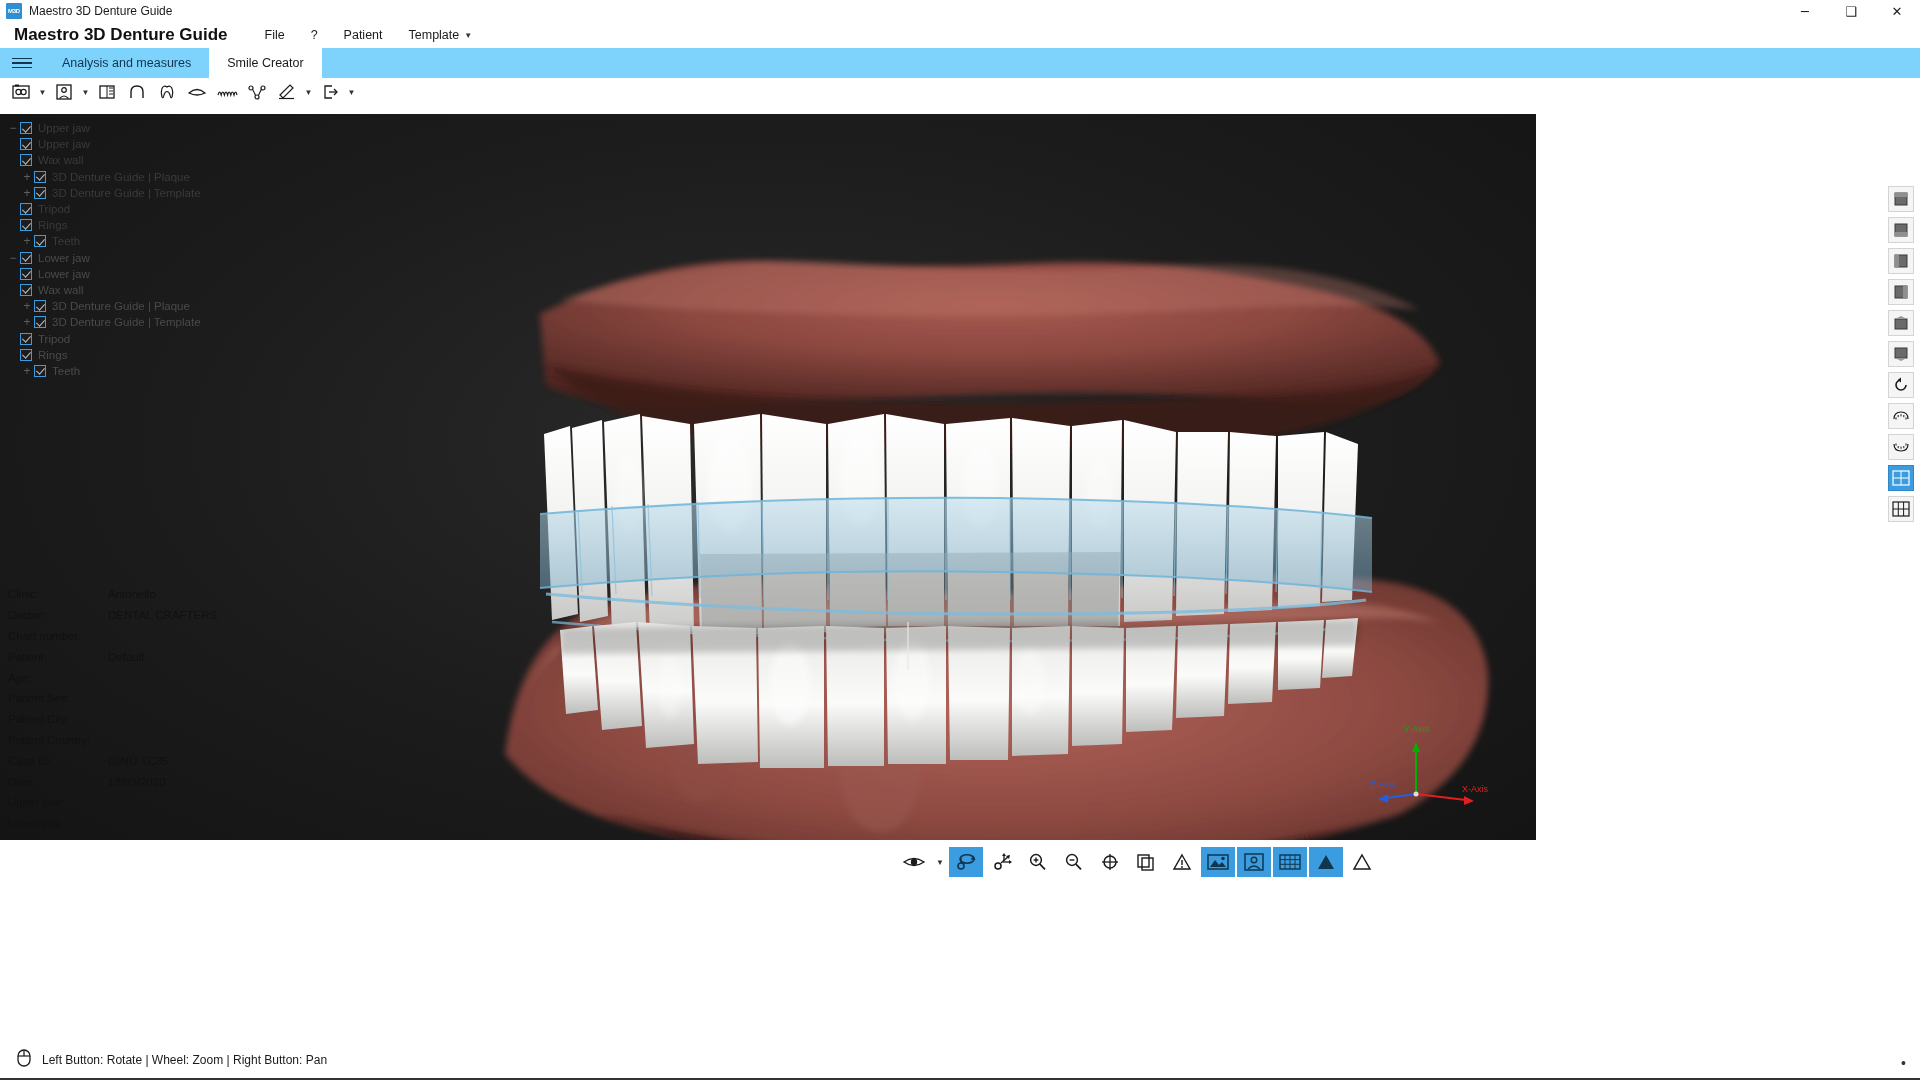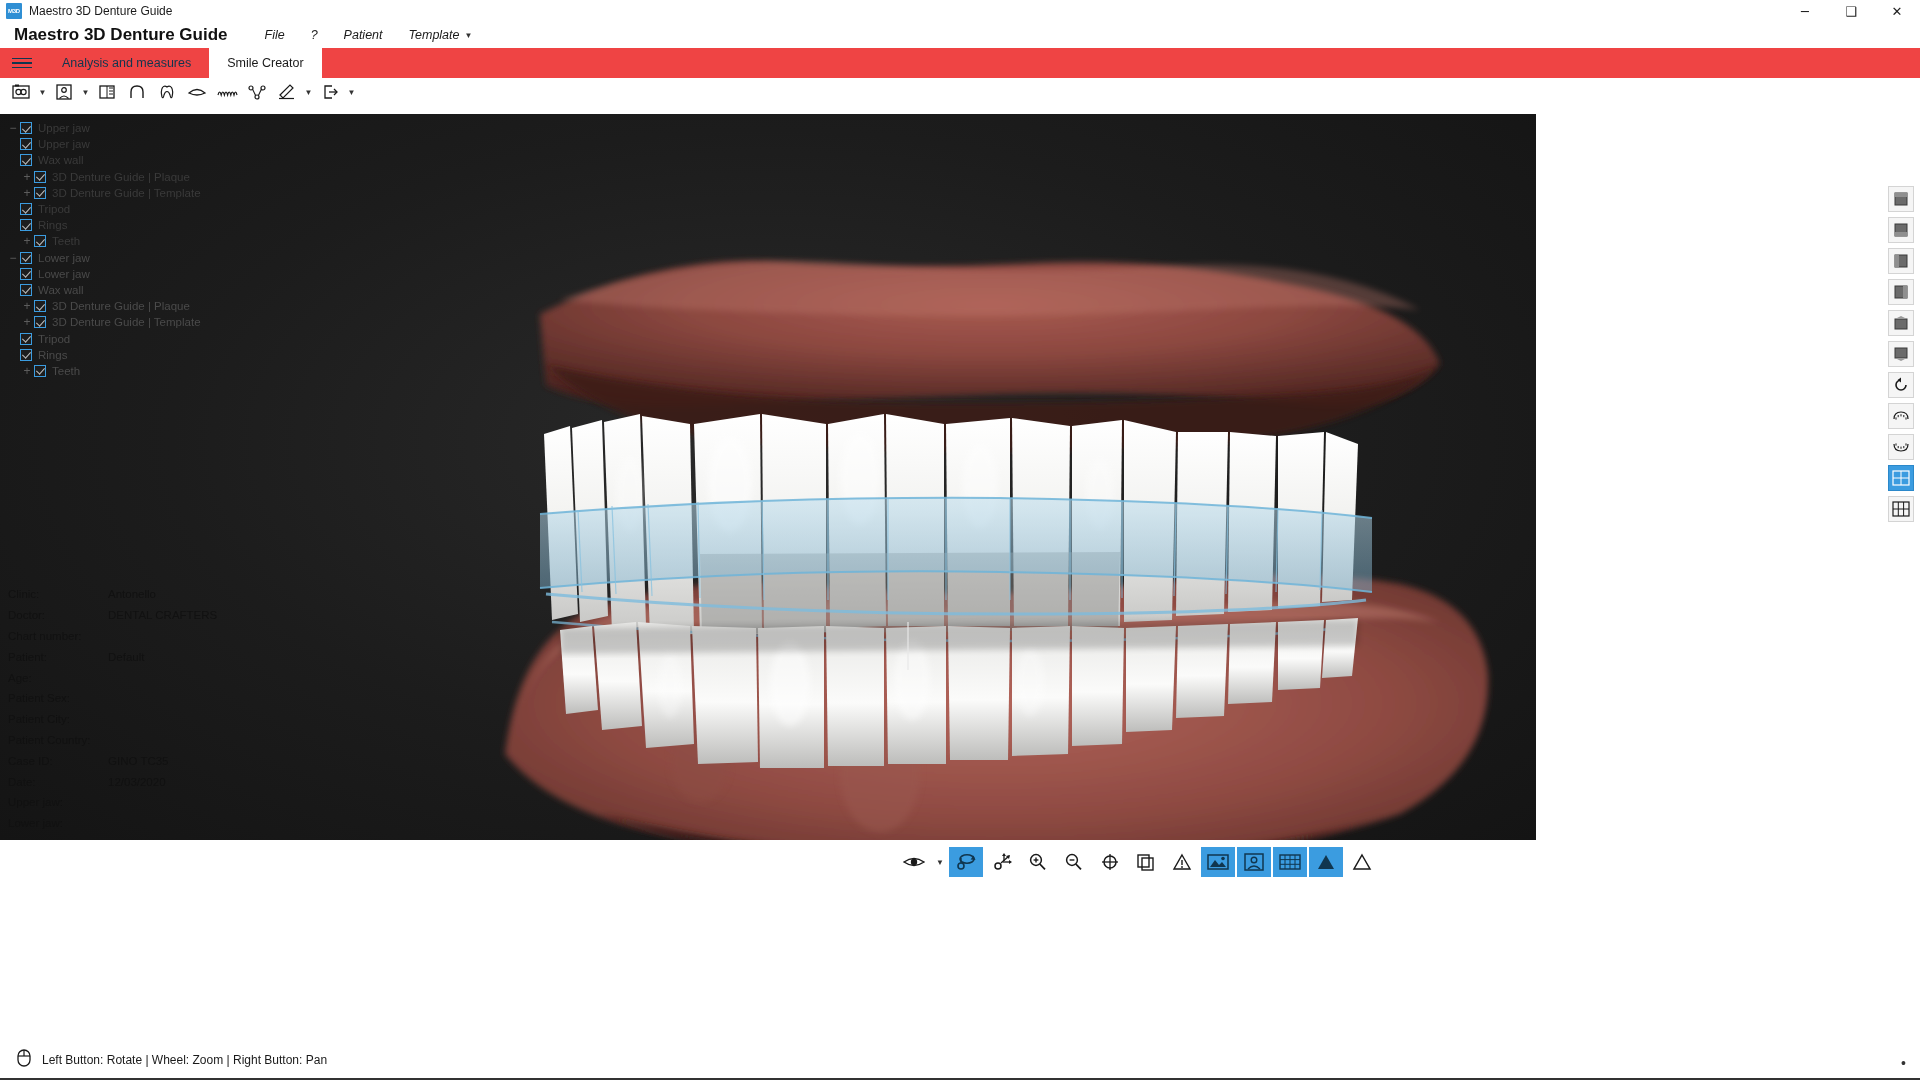--- a/index.html
+++ b/index.html
@@ -28,27 +28,27 @@
   }
 
   
   .menubar {
     height: 26px; display: flex; align-items: center; background: #fff;
     padding-left: 14px; gap: 0px;
   }
   .app-title { font-size: 17px; font-weight: bold; color: #111; margin-right: 24px; }
   .menu-item {
     font-size: 12.5px; color: #1b1b1b; padding: 4px 13px; cursor: default;
-    display: flex; align-items: center; gap: 5px; font-style: italic;
+    display: flex; align-items: center; gap: 5px;
   }
   .caret { font-size: 8px; color: #333; }
 
   
   .tabstrip {
-    height: 30px; background: #ef4444; display: flex; align-items: stretch;
+    height: 30px; background: #7dd3fc; display: flex; align-items: stretch;
   }
   .hamburger {
     width: 44px; display: flex; flex-direction: column; align-items: center;
     justify-content: center; gap: 3px; cursor: pointer;
   }
   .hamburger i { display: block; width: 20px; height: 1.5px; background: #10364f; }
   .tab {
     padding: 0 18px; display: flex; align-items: center; font-size: 12.5px;
     color: #10364f; cursor: pointer;
   }
@@ -536,20 +536,37 @@
     <div class="irow">
       <span class="ikey">Upper jaw:</span>
       <span class="ival"></span>
     </div>
     <div class="irow">
       <span class="ikey">Lower jaw:</span>
       <span class="ival"></span>
     </div>
   </div>
 
+  <div class="gizmo">
+    <svg width="120" height="90" viewBox="0 0 120 90">
+
+      <line x1="46" y1="66" x2="46" y2="22" stroke="#00b200" stroke-width="2"></line>
+      <polygon points="46,14 42,24 50,24" fill="#00b200"></polygon>
+
+      <line x1="46" y1="66" x2="96" y2="72" stroke="#e02020" stroke-width="2"></line>
+      <polygon points="104,73 94,68 94,77" fill="#e02020"></polygon>
+
+      <line x1="46" y1="66" x2="16" y2="70" stroke="#2060e0" stroke-width="2"></line>
+      <polygon points="8,71 18,66 18,75" fill="#2060e0"></polygon>
+      <circle cx="46" cy="66" r="2.5" fill="#dddddd"></circle>
+    </svg>
+    <span class="lbl" style="left:34px; top:-4px; color:#00b200;">Y-Axis</span>
+    <span class="lbl" style="left:92px; top:56px; color:#e02020;">X-Axis</span>
+    <span class="lbl" style="left:0px; top:52px; color:#2060e0;">Z-Axis</span>
+  </div>
 </div>
 
 <div class="vp-right-strip"></div>
 
 <div class="vtoolbar">
 
   <div class="vbtn">
     <svg width="16" height="16" viewBox="0 0 16 16">
         <rect x="2" y="2" width="12" height="12" fill="#6b6b6b" stroke="#3a3a3a" stroke-width="1"></rect>
         <rect x="2" y="2" width="12" height="4" fill="#8f8f8f"></rect>

